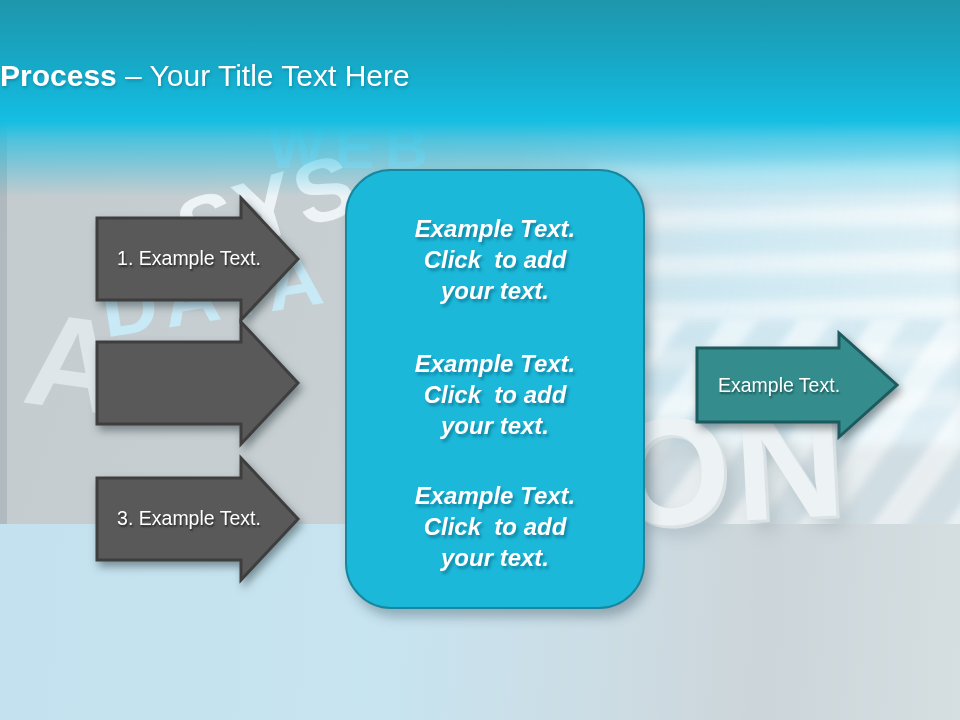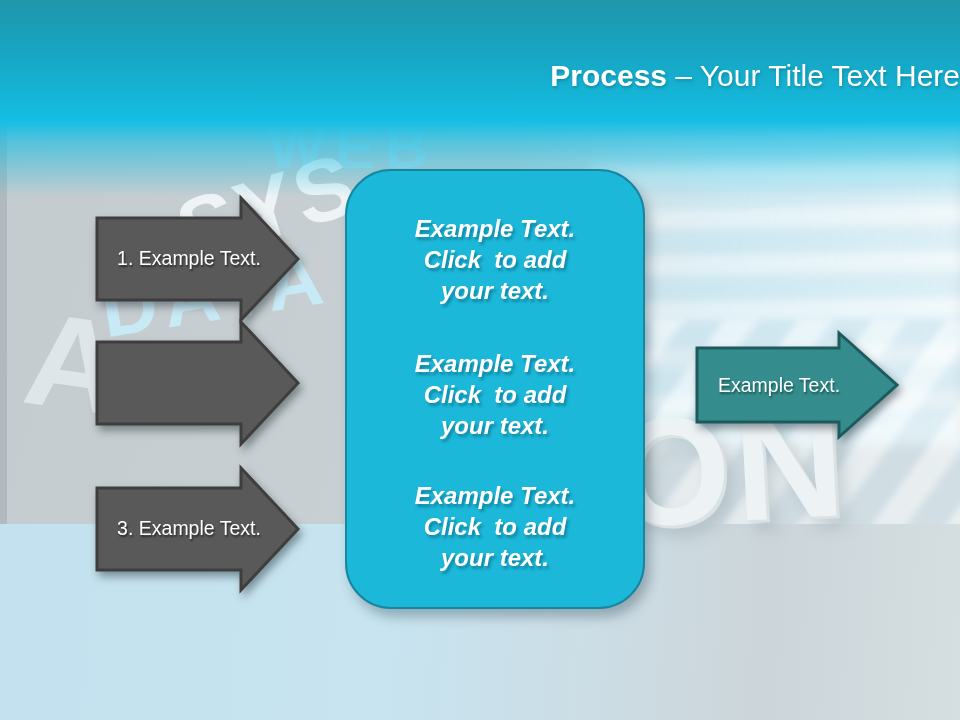--- a/index.html
+++ b/index.html
@@ -29,26 +29,26 @@
   .word-a   {left:26px;top:298px;font-size:132px;color:rgba(240,247,250,0.6);transform:rotate(8deg);}
   .floor{position:absolute;left:0;top:524px;width:100%;height:196px;z-index:3;
     background:linear-gradient(94deg,var(--floor-blue,#c3e1ee) 0%,#c7e4f0 40%,#ccdde5 62%,#ccd5d9 80%,#d5dee1 100%);}
   .word-on{left:612px;top:392px;font-size:152px;letter-spacing:4px;color:#edf2f4;z-index:3;
     transform:rotate(-3deg);
     text-shadow:3px 3px 0 #dbe2e5,9px 11px 16px rgba(140,155,160,0.38);}
   .top-band{position:absolute;left:0;right:0;top:0;height:212px;z-index:4;
     background:linear-gradient(180deg,var(--band-top,#1f96ac) 0%,#16a9c7 30%,var(--band-bottom,#14bee3) 57%,rgba(31,190,226,0.7) 66%,rgba(190,220,230,0) 93%);}
   
   .title{position:absolute;left:0;right:0;top:54px;margin:0;z-index:5;
-    text-align:right;font-size:30px;line-height:44px;font-weight:400;
+    text-align:left;font-size:30px;line-height:44px;font-weight:400;
     color:var(--title-color,#ffffff);text-shadow:1px 2px 3px rgba(0,80,100,0.35);}
   .title-bold{font-weight:700;}
   
   .step-arrow{position:absolute;left:95px;width:206px;height:126px;z-index:6;}
-  .step-1{top:196px}.step-2{top:320px}.step-3{top:466px}
+  .step-1{top:196px}.step-2{top:320px}.step-3{top:456px}
   .arrow-svg{position:absolute;inset:0;width:100%;height:100%;overflow:visible;
     filter:drop-shadow(3px 5px 4px rgba(40,55,60,0.5));}
   .step-poly{fill:var(--step-fill,#595959);stroke:var(--step-border,#3e3e3e);stroke-width:3;}
   .step-label{position:absolute;left:10px;top:21px;width:168px;height:83px;
     display:flex;align-items:center;justify-content:center;
     color:#fff;font-size:19.5px;white-space:nowrap;
     text-shadow:1px 2px 2px rgba(0,0,0,0.55);}
   
   .content-box{position:absolute;left:345px;top:169px;width:296px;height:436px;z-index:7;
     background:var(--box-fill,#1cb8d9);border:2px solid var(--box-border,#17879f);

